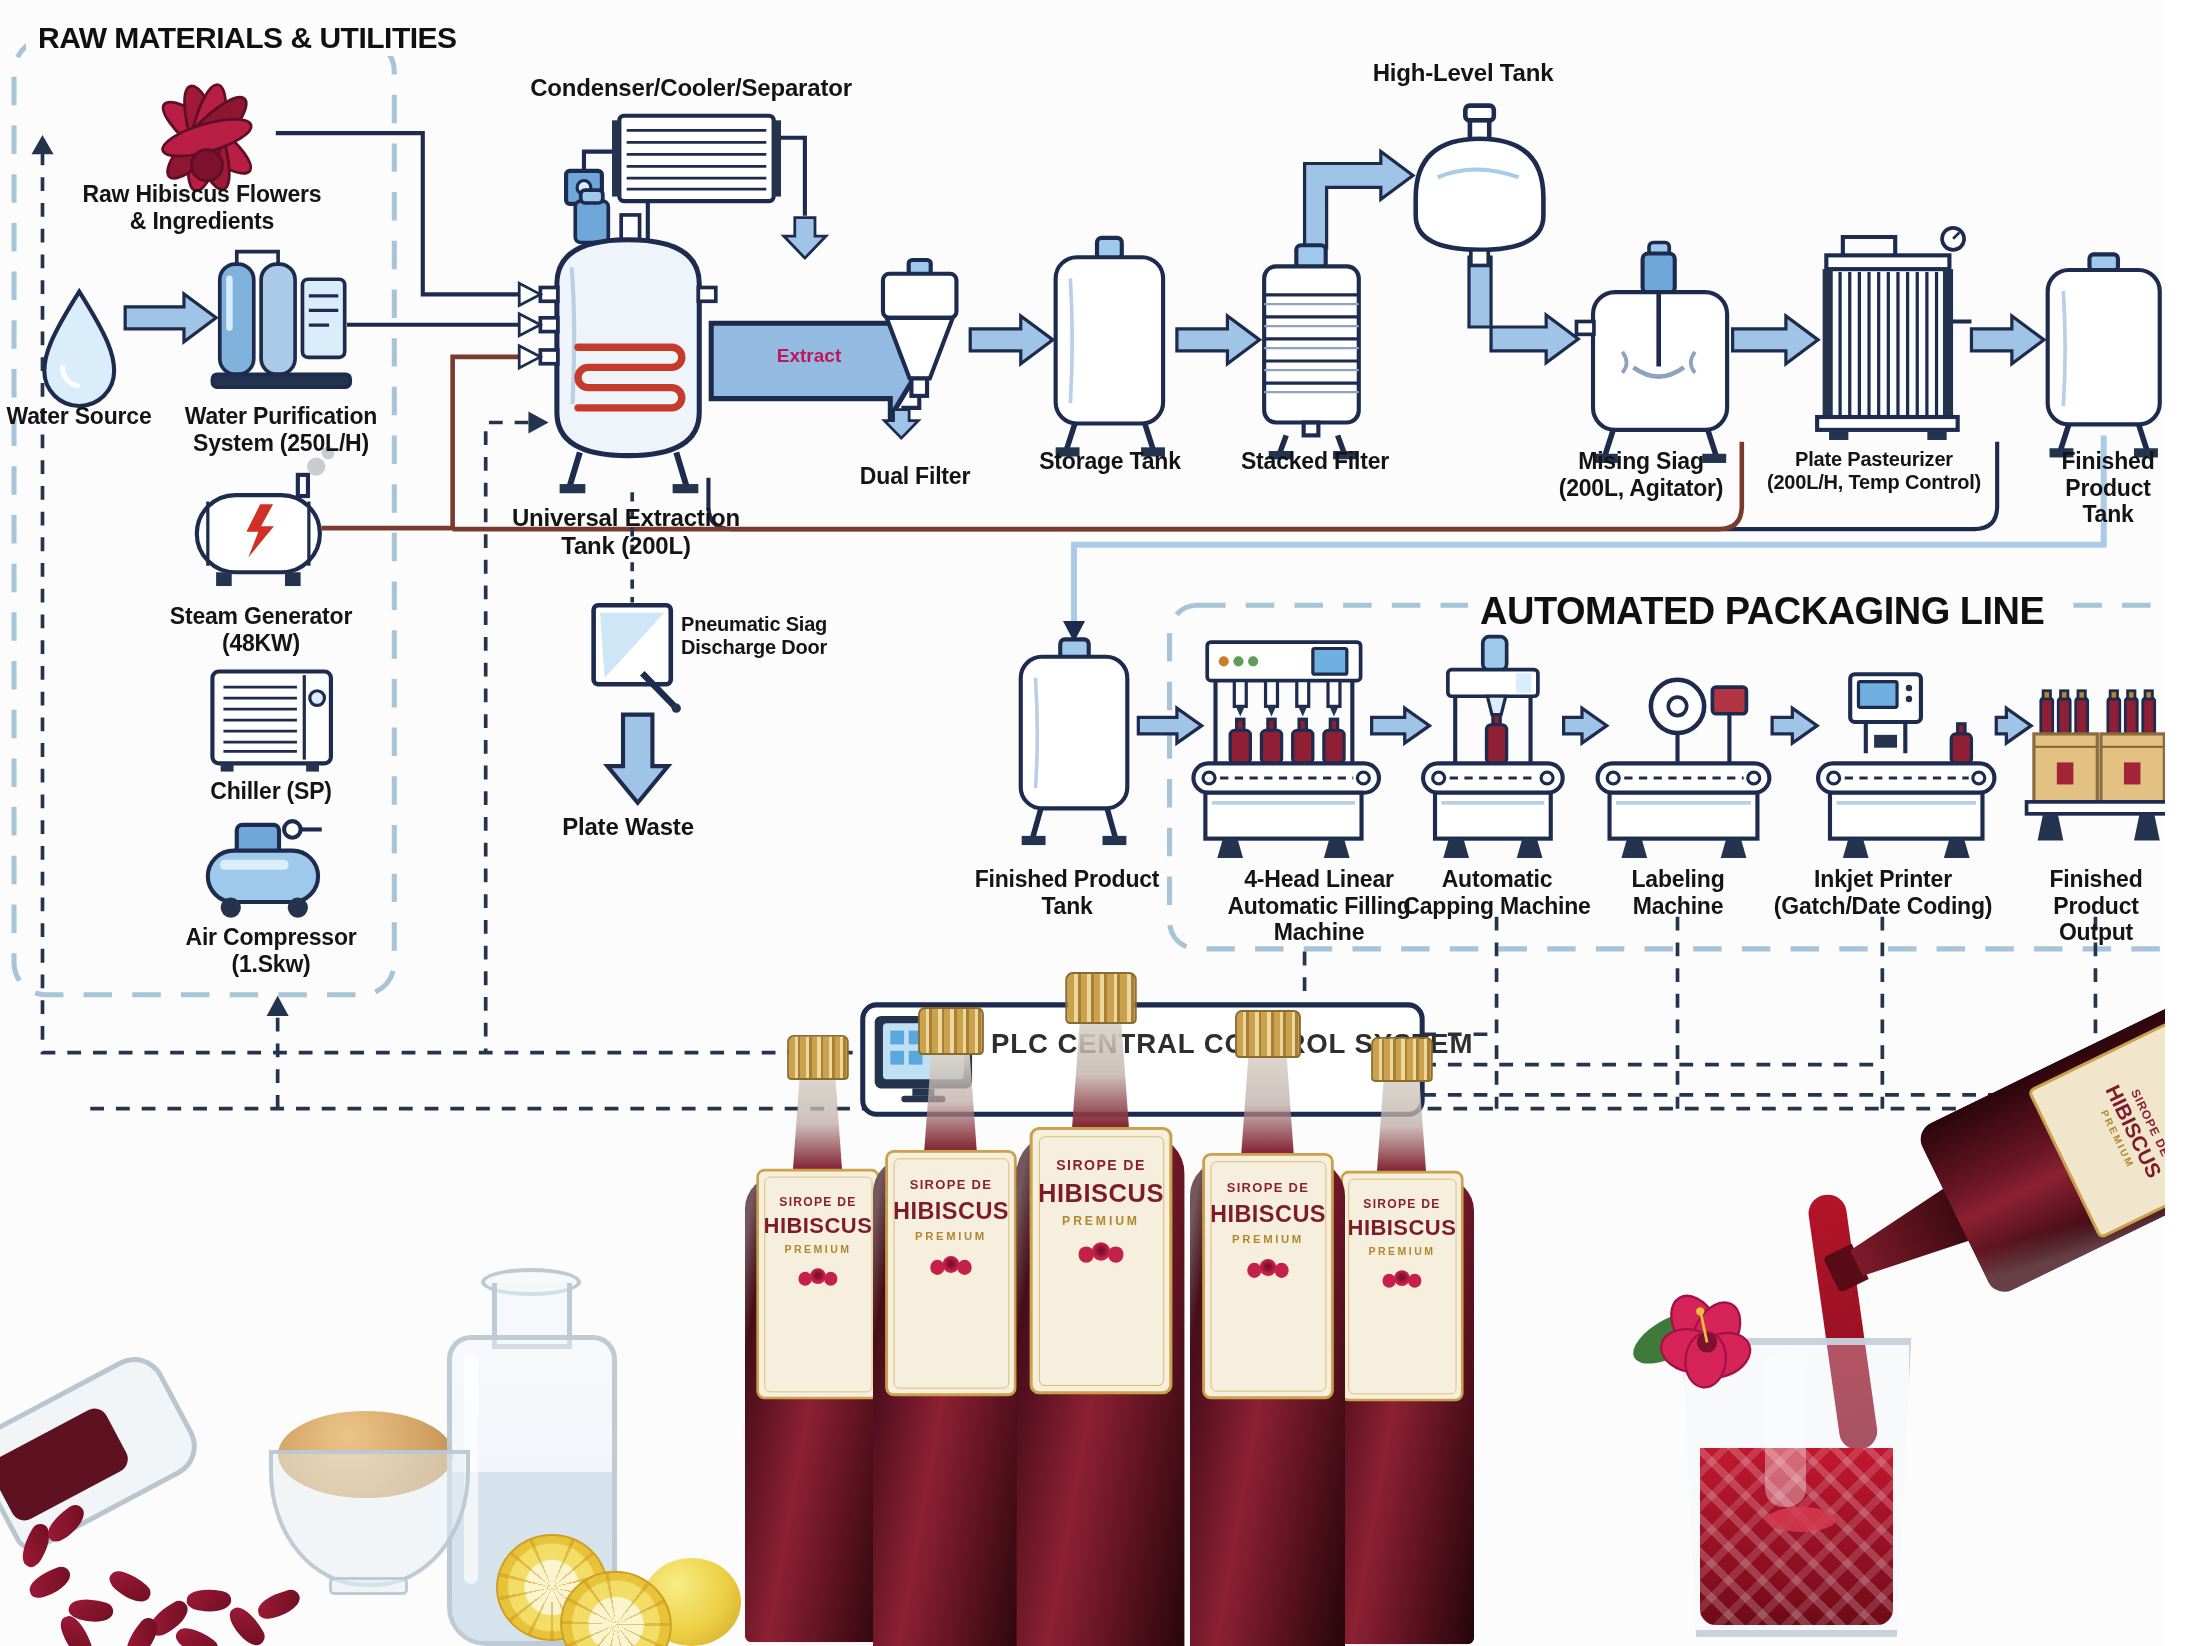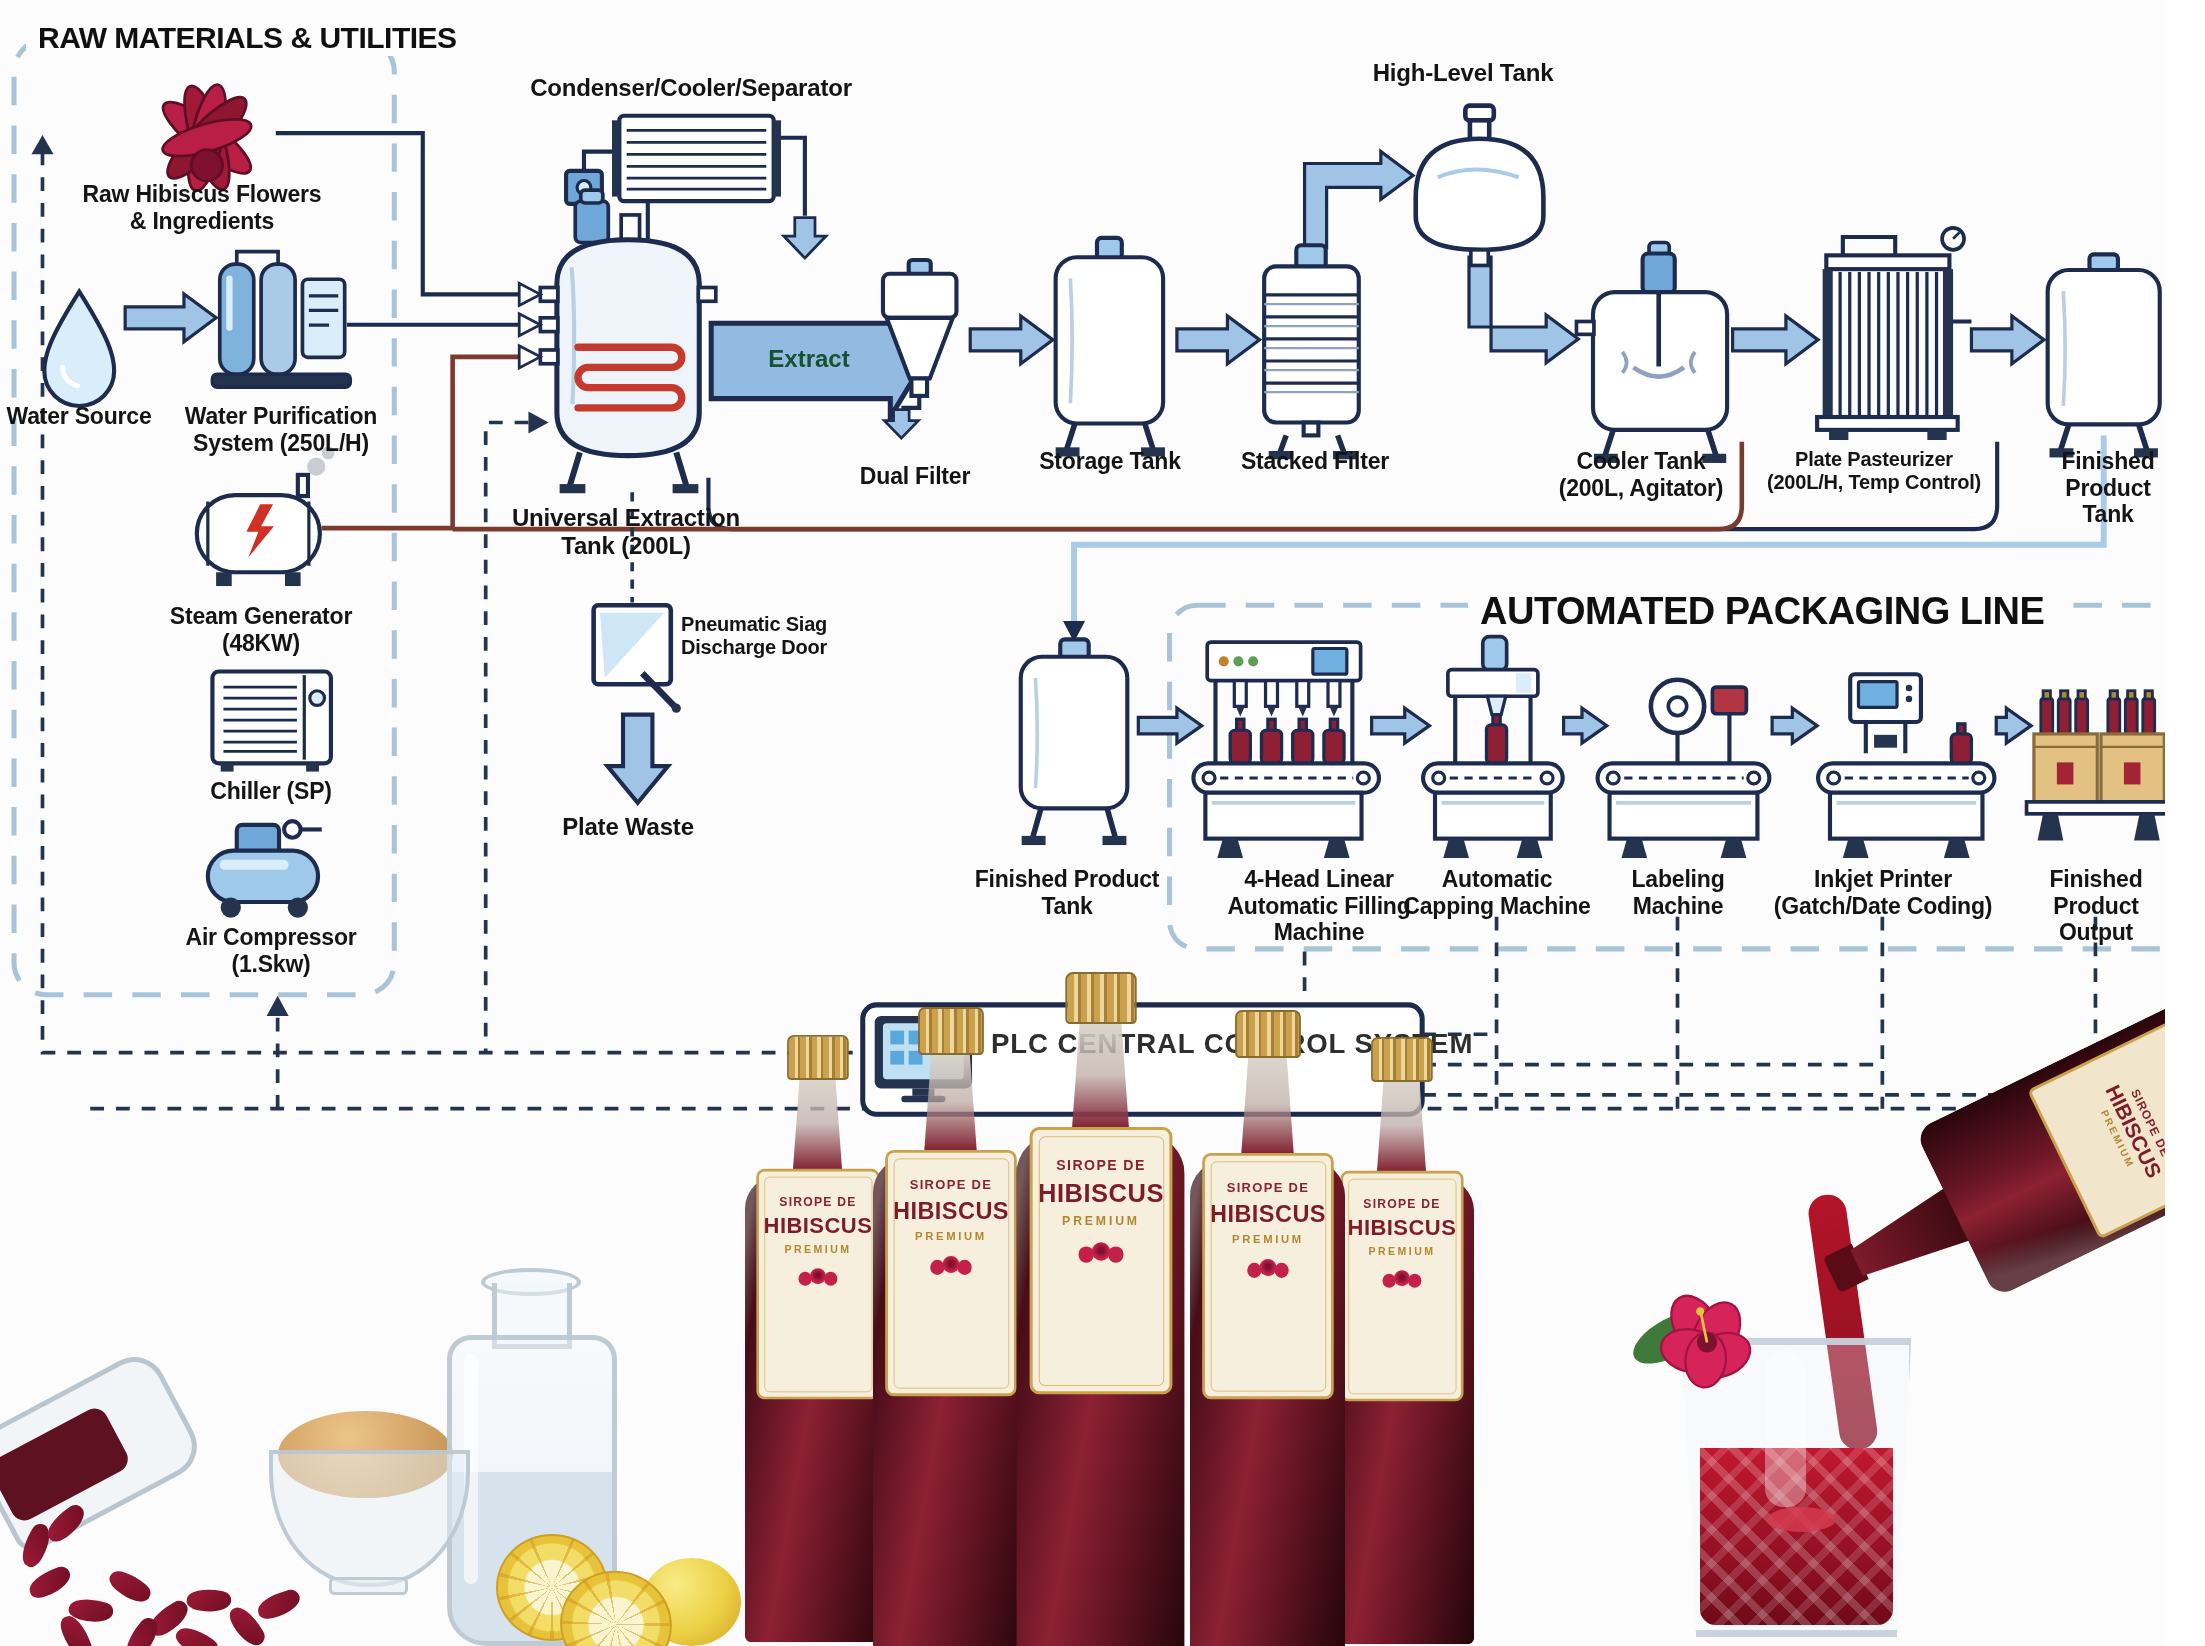--- a/index.html
+++ b/index.html
@@ -4,21 +4,21 @@
 <style>
   html,body{margin:0;padding:0;background:#fff}
   #canvas{position:relative;width:2165px;height:1647px;background:#fcfcfd;overflow:hidden;
           font-family:"Liberation Sans",sans-serif}
   #diagram-svg{position:absolute;left:0;top:0}
   .lbl{position:absolute;transform:translateX(-50%);font-weight:bold;font-size:21px;line-height:1.16;
        color:#141414;text-align:center;white-space:pre-line;letter-spacing:-0.2px;z-index:3}
   .lbl.left{transform:none;text-align:left}
   .hdr{position:absolute;font-weight:bold;font-size:30px;color:#101010;background:#fcfcfd;
        padding:0.9px 12px;white-space:nowrap;z-index:3;letter-spacing:-0.5px}
-  .extract-label{position:absolute;transform:translateX(-50%);font-weight:bold;font-size:24px;color:#14532d;z-index:3}
+  .extract-label{position:absolute;transform:translateX(-50%);font-weight:bold;font-size:19px;color:#be185d;z-index:3}
   .plc-title{position:absolute;font-weight:bold;font-size:27.6px;color:#2e2e2e;letter-spacing:0.9px;z-index:3;white-space:nowrap}
   
   .bottle{position:absolute;width:165px;height:689px;transform-origin:top center}
   .cap{position:absolute;left:48px;top:0;width:70px;height:51px;border-radius:7.4px 7.4px 4.6px 4.6px;
        background:repeating-linear-gradient(90deg,#caa24e 0 6.4px,#ecd79c 6.4px 10px,#a97f35 10px 13px);
        border:2.3px solid #8a6b2e;box-sizing:border-box}
   .neck{position:absolute;left:54px;top:51px;width:57px;height:110px;
         background:linear-gradient(180deg,rgba(216,211,202,.95),rgba(186,166,160,.7) 45%,#7e1b2b 95%);
         clip-path:polygon(14% 0,86% 0,100% 100%,0 100%)}
   .bbody{position:absolute;left:0;top:159px;width:165px;height:531px;border-radius:39px 39px 7.4px 7.4px;
@@ -414,21 +414,21 @@
 <div class="lbl" style="left:271px;top:924px;font-size:23px">Air Compressor
 (1.Skw)</div>
 <div class="lbl" style="left:691px;top:74px;font-size:24px">Condenser/Cooler/Separator</div>
 <div class="lbl" style="left:626px;top:504px;font-size:24px">Universal Extraction
 Tank (200L)</div>
 <div class="extract-label" style="left:809px;top:345px">Extract</div>
 <div class="lbl" style="left:915px;top:463px;font-size:23px">Dual Filter</div>
 <div class="lbl" style="left:1110px;top:448px;font-size:23px">Storage Tank</div>
 <div class="lbl" style="left:1315px;top:448px;font-size:23px">Stacked Filter</div>
 <div class="lbl" style="left:1463px;top:59px;font-size:24px">High-Level Tank</div>
-<div class="lbl" style="left:1641px;top:448px;font-size:23px">Cooler Tank
+<div class="lbl" style="left:1641px;top:448px;font-size:23px">Mising Siag
 (200L, Agitator)</div>
 <div class="lbl" style="left:1874px;top:448px;font-size:20px">Plate Pasteurizer
 (200L/H, Temp Control)</div>
 <div class="lbl" style="left:2108px;top:448px;font-size:23px">Finished Product
 Tank</div>
 <div class="lbl left" style="left:681px;top:613px;font-size:20px">Pneumatic Siag
 Discharge Door</div>
 <div class="lbl" style="left:628px;top:813px;font-size:24px">Plate Waste</div>
 <div class="lbl" style="left:1067px;top:866px;font-size:23px">Finished Product
 Tank</div>

